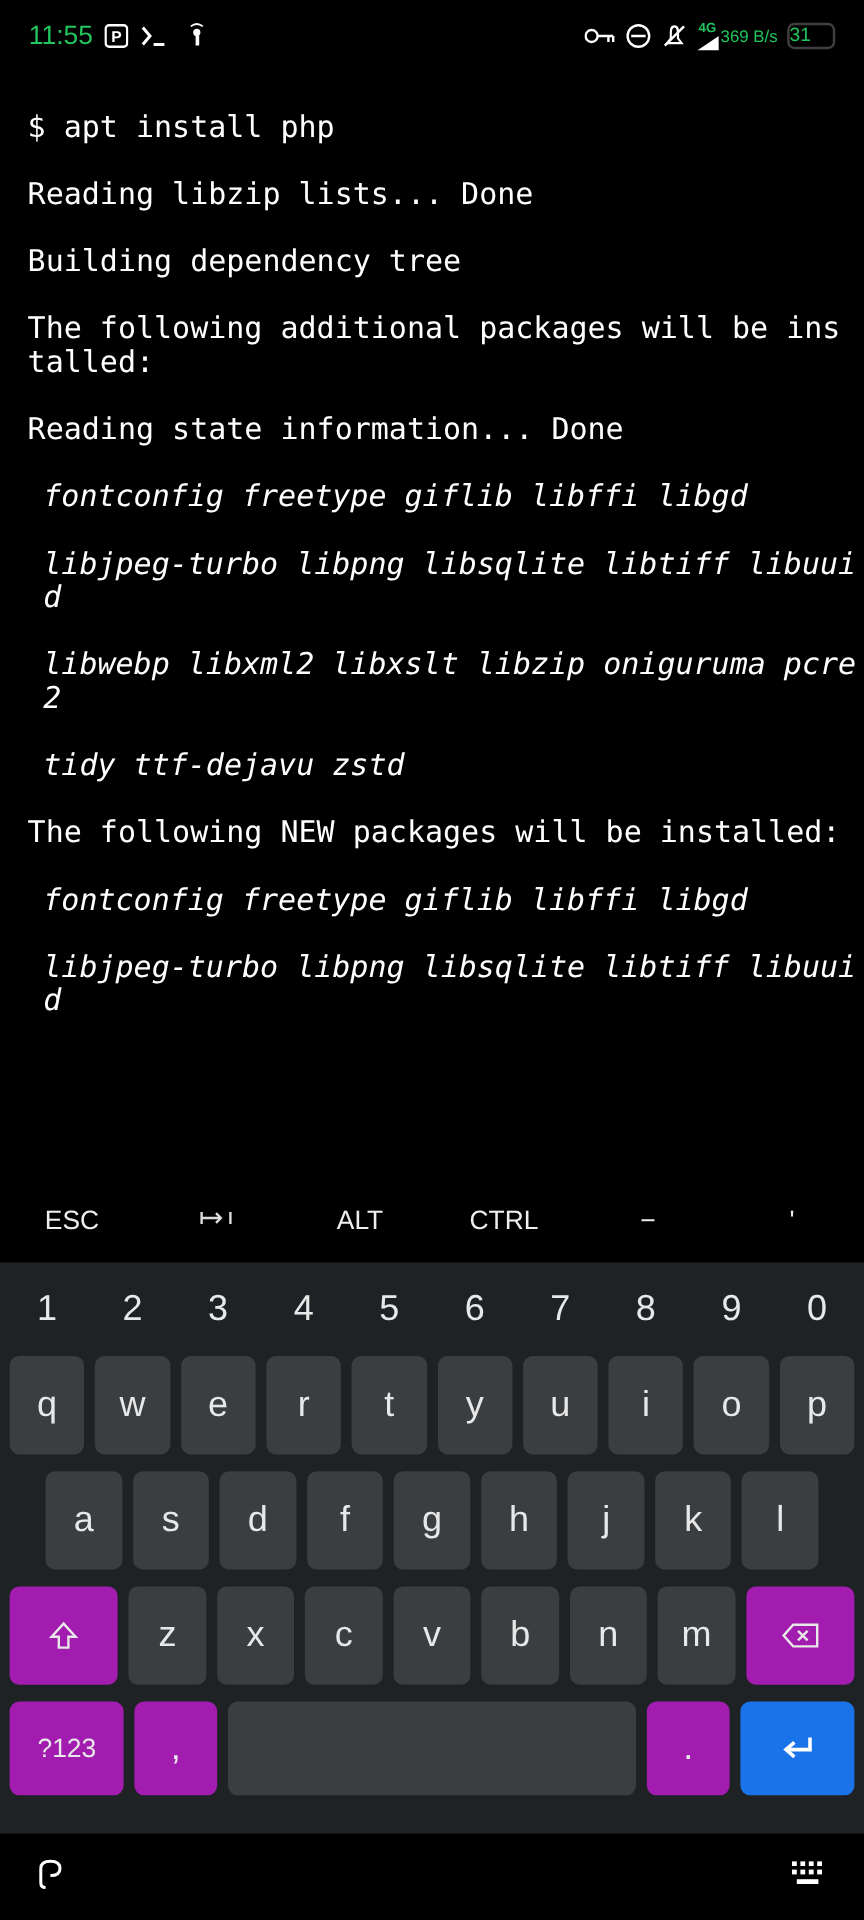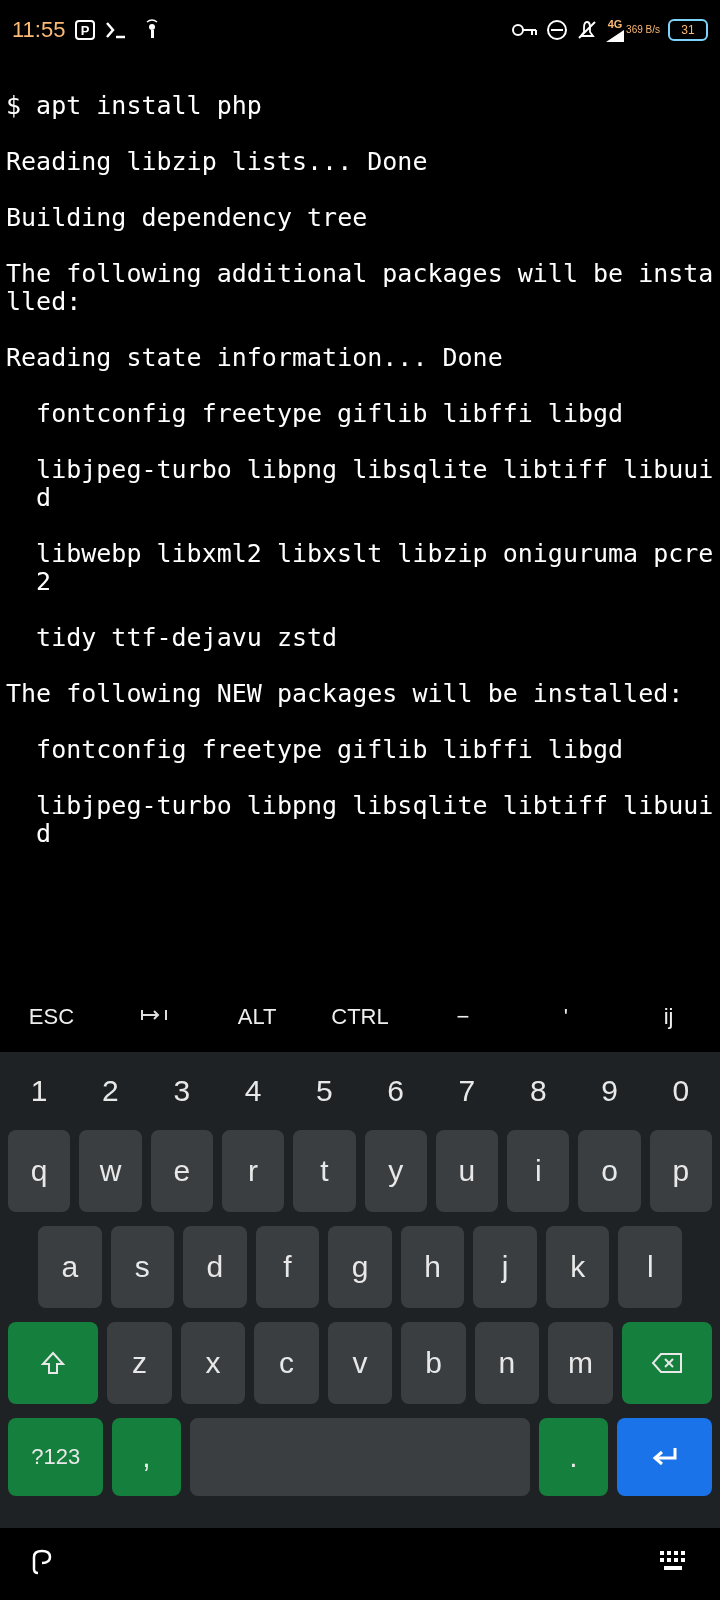--- a/index.html
+++ b/index.html
@@ -1,33 +1,33 @@
 <!DOCTYPE html>
 <html><head>
 <meta charset="utf-8">
 <style>
   * { margin: 0; padding: 0; box-sizing: border-box; }
   html, body { width: 720px; height: 1600px; background: #000; font-family: -apple-system, sans-serif; overflow: hidden; }
-  .status-bar { height: 60px; display: flex; align-items: center; justify-content: space-between; padding: 0 12px; color: #fdba74; font-size: 22px; font-weight: 500; }
+  .status-bar { height: 60px; display: flex; align-items: center; justify-content: space-between; padding: 0 24px; color: #22c55e; font-size: 22px; font-weight: 500; }
   .status-left { display: flex; align-items: center; gap: 10px; }
   .status-right { display: flex; align-items: center; gap: 8px; }
   .status-icon { display: inline-flex; align-items: center; justify-content: center; }
-  .battery { border: 2px solid #7dd3fc; border-radius: 6px; width: 40px; height: 22px; font-size: 12px; display: flex; align-items: center; justify-content: center; position: relative; }
+  .battery { border: 2px solid #404040; border-radius: 6px; width: 40px; height: 22px; font-size: 16px; display: flex; align-items: center; position: relative; }
   .signal-stack { display: flex; flex-direction: column; align-items: center; font-size: 10px; line-height: 1; }
   .terminal { padding: 4px 6px; font-family: "Menlo", "Consolas", monospace; font-size: 25px; line-height: 1.12; color: #fff; white-space: pre-wrap; word-break: break-all; }
-  .term-line { display: block; }
-  .indent { padding-left: 2ch; display: block; }
+  .term-line { display: block; margin-left: 17px; }
+  .indent { padding-left: 2ch; display: block; font-style: italic; }
   .spacer { flex: 1; }
   .extra-keys { height: 70px; display: flex; align-items: center; justify-content: space-between; background: #000; color: #eee; font-size: 22px; font-weight: 500; }
   .ek { flex: 1; text-align: center; padding: 14px 0; }
   .keyboard { background: #1f2224; padding: 14px 8px 18px; }
   .kb-row { display: flex; justify-content: center; gap: 9px; margin-bottom: 14px; }
   .key { background: #3b3e41; color: #e8e8e8; border-radius: 8px; height: 82px; display: flex; align-items: center; justify-content: center; font-size: 30px; flex: 1; min-width: 0; }
   .num-row .key { background: transparent; height: 50px; font-size: 30px; }
-  .key.dark { background: #15803d; }
+  .key.dark { background: #a21caf; }
   .key.enter { background: #1a73e8; }
   .key.space { flex: 5; }
   .row-q .key { min-width: 58px; }
   .row-a { padding: 0 30px; }
   .row-z .key.shift, .row-z .key.bksp { flex: 1.4; }
   .row-bot .key { height: 78px; }
   .nav { height: 72px; display: flex; align-items: center; justify-content: space-between; padding: 0 30px; color: #fff; }
   .nav svg { color: #fff; }
   .screen { display: flex; flex-direction: column; height: 100%; }
   .term-area { height: 790px; overflow: hidden; }
@@ -81,21 +81,21 @@
             <line x1="3" y1="19" x2="19" y2="3" stroke="#fff" stroke-width="2"></line>
           </svg>
       </span>
       <span style="display:flex;align-items:center;gap:2px;">
         <span class="signal-stack">
             <span style="font-size:11px;font-weight:bold;">4G</span>
           <svg width="18" height="12" viewBox="0 0 18 12">
               <path d="M0 12 L18 12 L18 0 Z" fill="#fff"></path>
             </svg>
         </span>
-        <span class="signal-stack" style="font-size:10px;text-align:right;">
+        <span class="signal-stack" style="font-size:14px;text-align:right;">
           <span>369 B/s</span>
         </span>
       </span>
       <span class="battery">
         <span>31</span>
       </span>
     </div>
   </div>
 
   <div class="term-area">
@@ -132,21 +132,20 @@
           <line x1="2" y1="9" x2="18" y2="9" stroke="#ddd" stroke-width="2"></line>
           <path d="M14 5 L18 9 L14 13" fill="none" stroke="#ddd" stroke-width="2"></path>
           <line x1="26" y1="4" x2="26" y2="14" stroke="#ddd" stroke-width="2"></line>
           <line x1="10" y1="9" x2="26" y2="9" stroke="#ddd" stroke-width="2" opacity="0"></line>
         </svg>
     </div>
     <div class="ek">ALT</div>
     <div class="ek">CTRL</div>
     <div class="ek">−</div>
     <div class="ek">'</div>
-    <div class="ek">ij</div>
   </div>
 
   <div class="keyboard">
     <div class="kb-row num-row">
       <div class="key">1</div>
       <div class="key">2</div>
       <div class="key">3</div>
       <div class="key">4</div>
       <div class="key">5</div>
       <div class="key">6</div>

